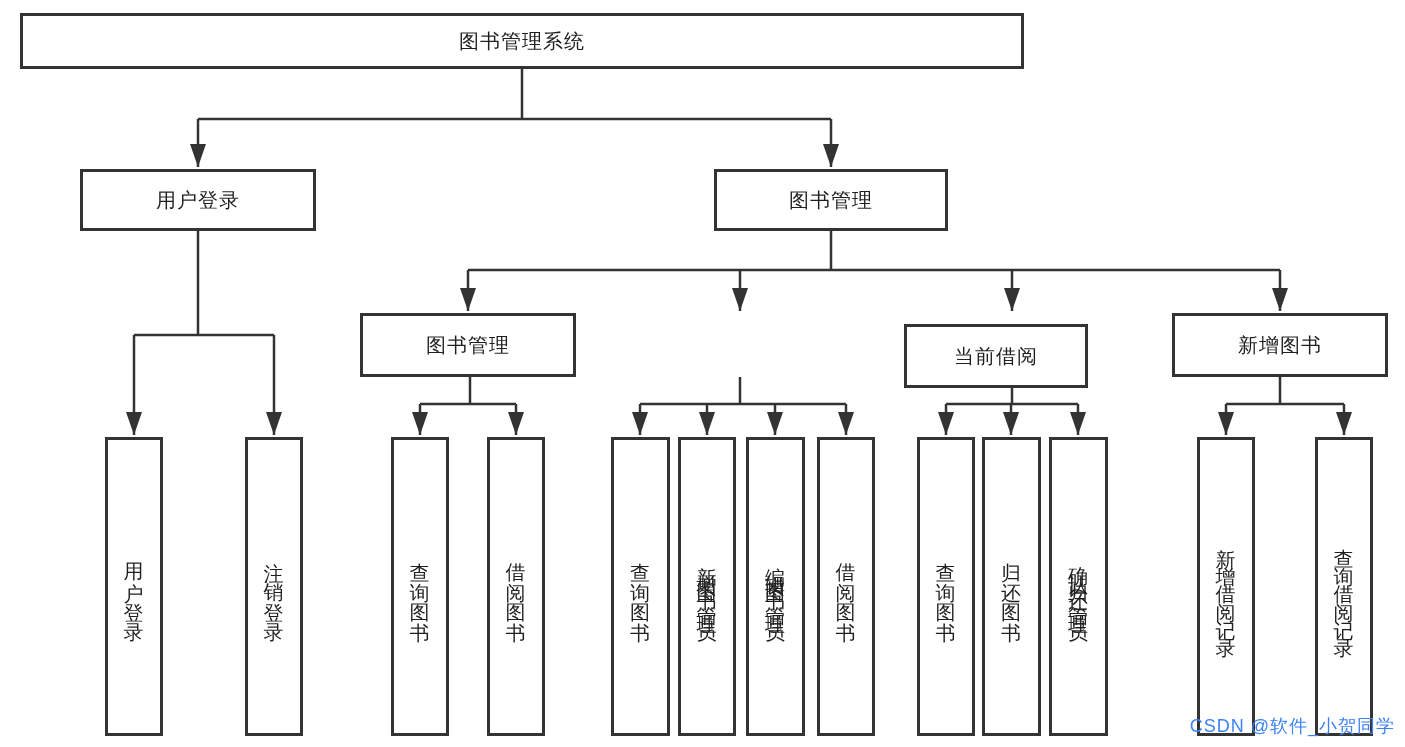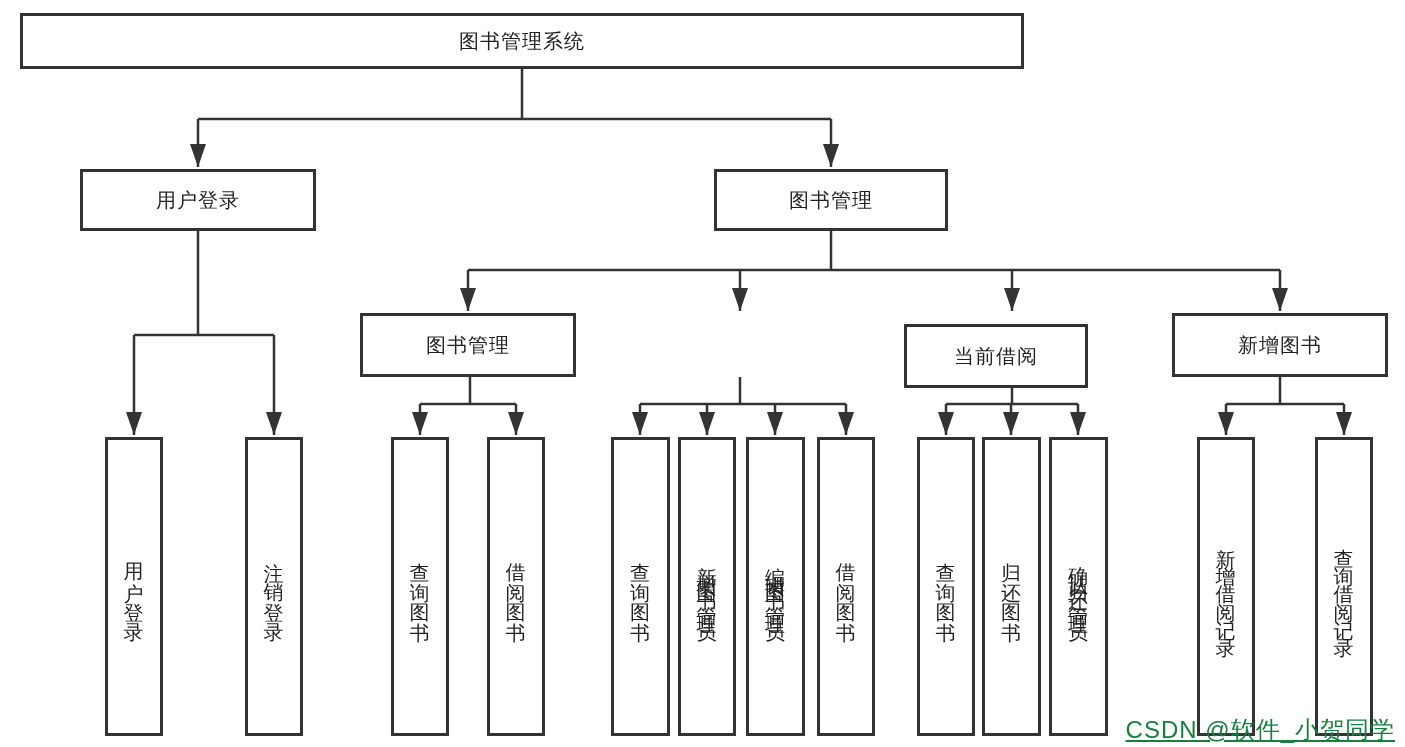--- a/index.html
+++ b/index.html
@@ -17,21 +17,21 @@
   .hbox{font-size:20px;letter-spacing:1px;}
   .vbox{
     writing-mode:vertical-rl;text-orientation:mixed;
     font-size:20px;line-height:1;
   }
   .v4{letter-spacing:20px;}
   .v6{letter-spacing:18px;}
   .v9{letter-spacing:8px;}
   .watermark{
     position:absolute;z-index:3;right:10px;top:714px;
-    font-size:24px;color:#15803d;letter-spacing:1px;text-decoration:underline;
+    font-size:18px;color:#3b82f6;letter-spacing:1px;
   }
 </style>
 </head>
 <body>
 
 <div class="stage">
 
   <svg class="lines" width="1405" height="747" viewBox="0 0 1405 747">
     <defs>
       <marker id="ah" markerUnits="userSpaceOnUse" markerWidth="26" markerHeight="16" refX="23" refY="8" orient="auto">

